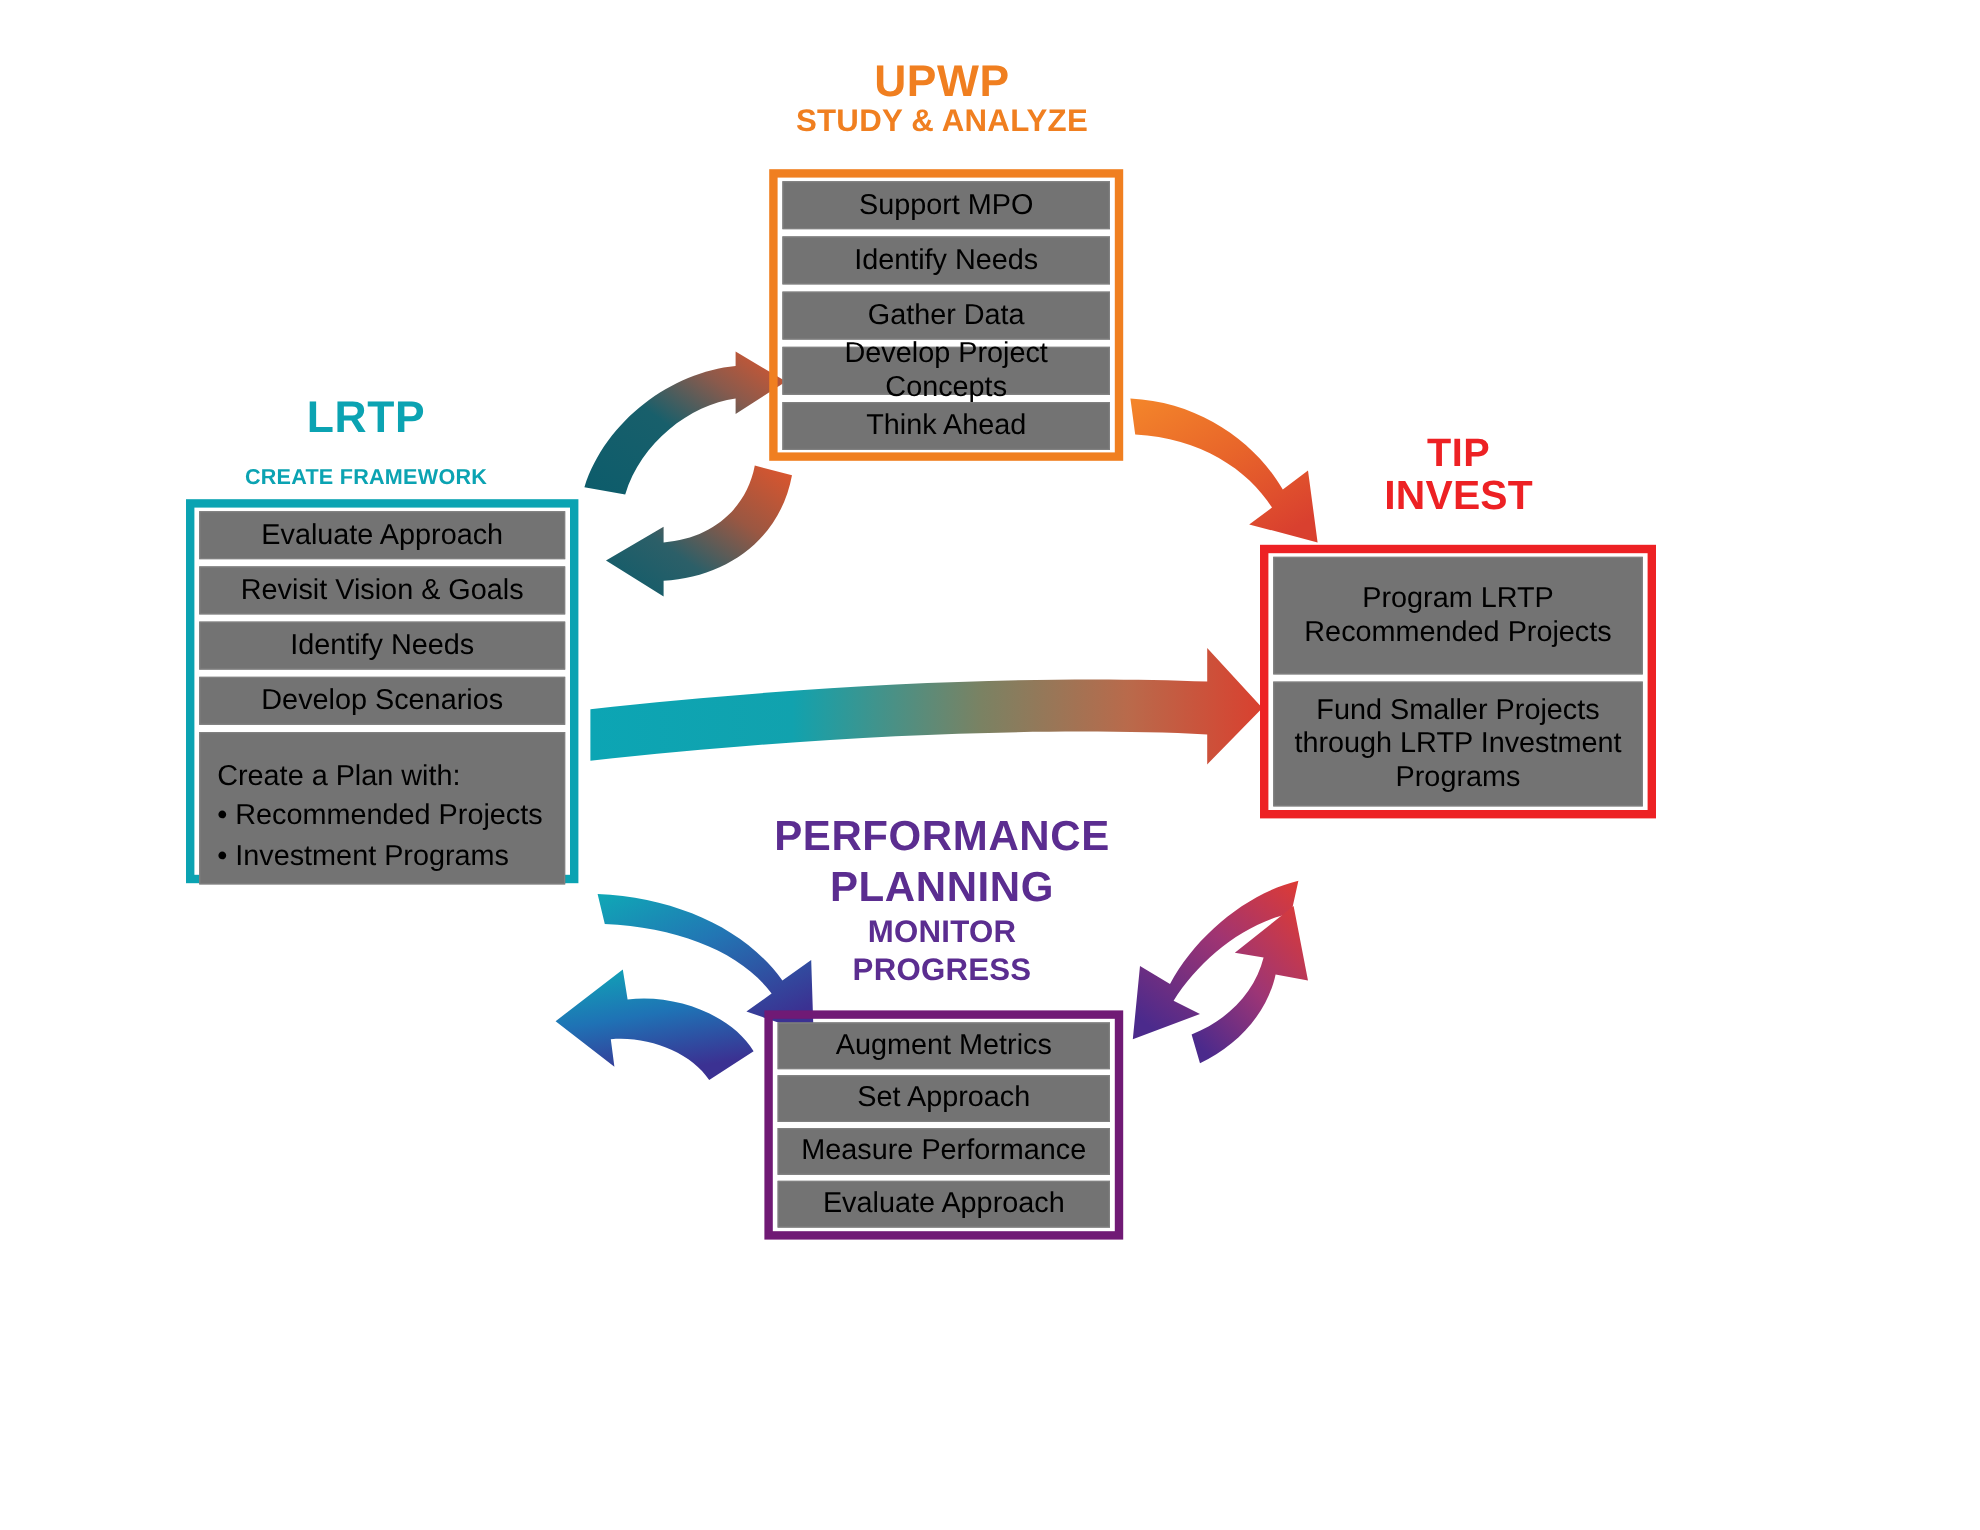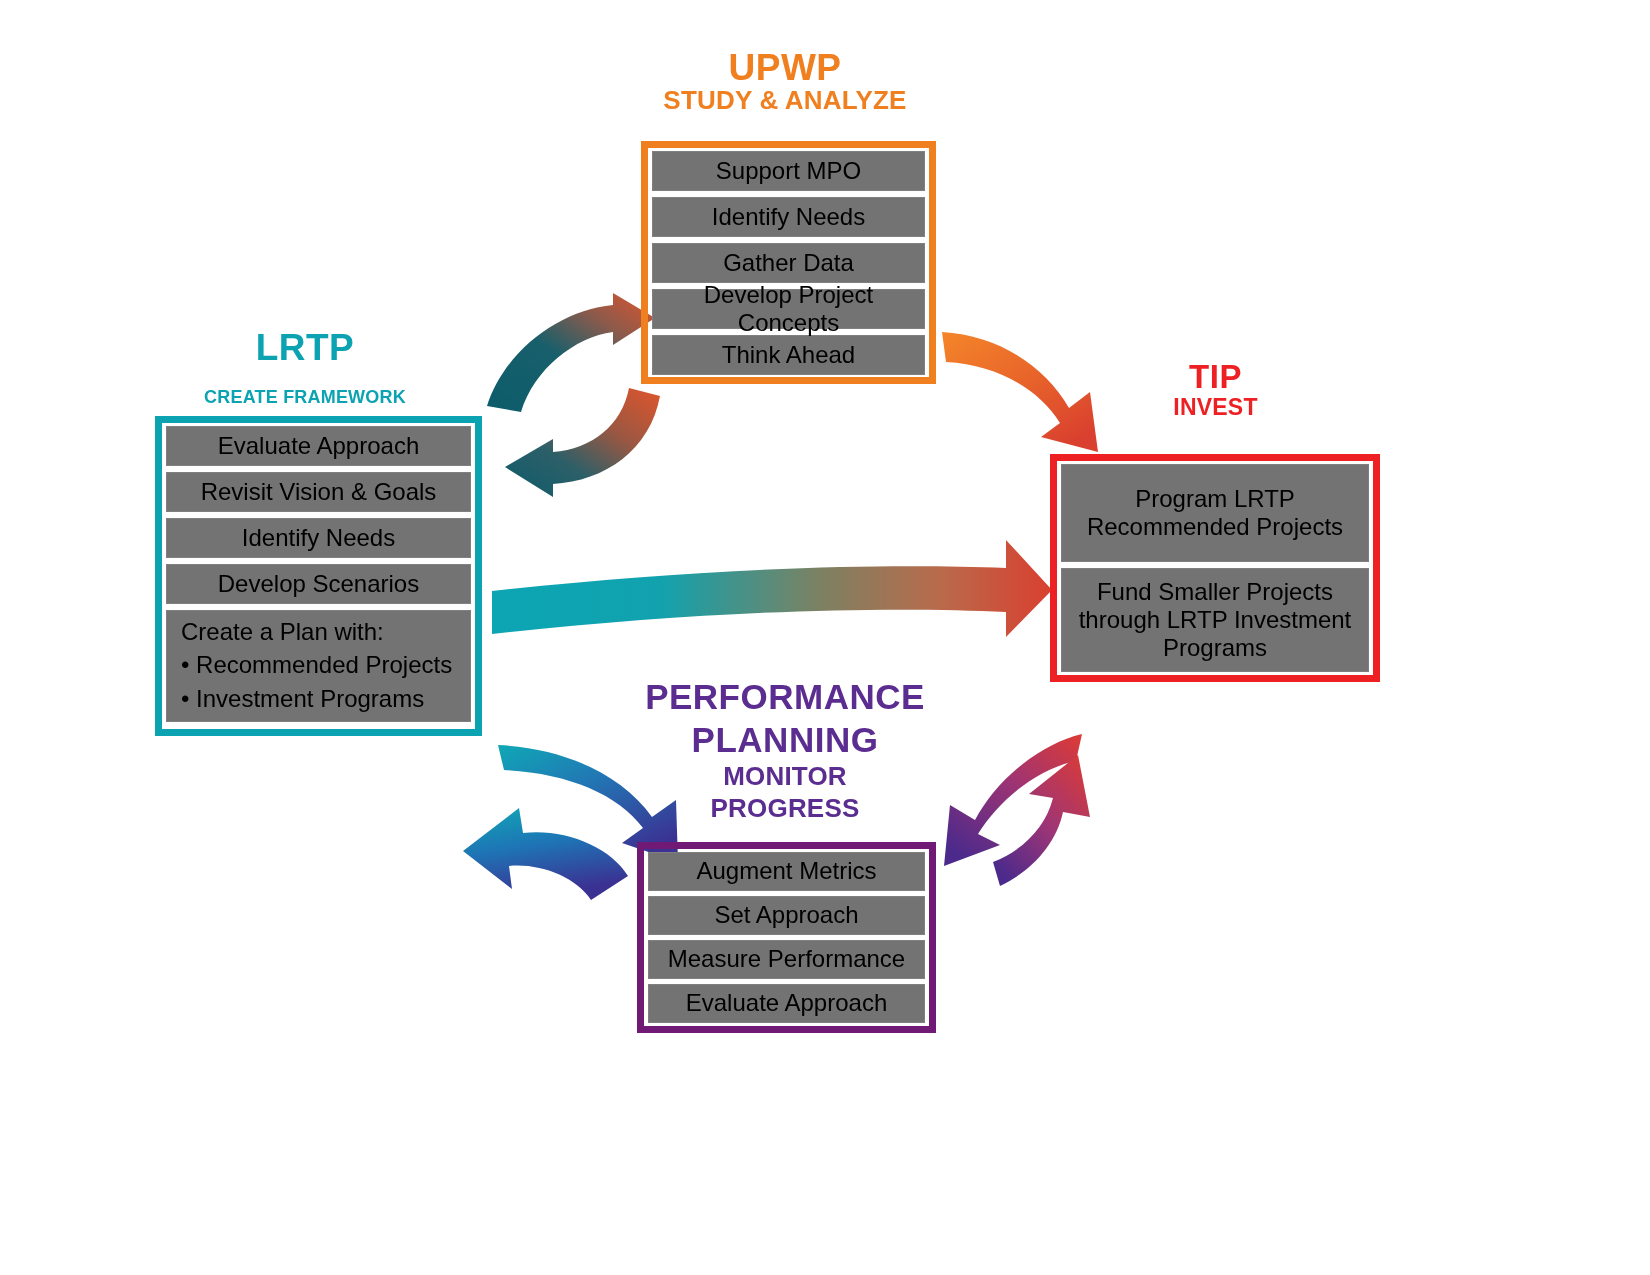--- a/index.html
+++ b/index.html
@@ -62,21 +62,21 @@
   }
   #lrtp-title .title-main { font-size: 37px; }
   #lrtp-title .title-sub  { font-size: 18px; margin-top: 21px; }
 
   
   #tip-title {
     left: 1053px; top: 360px; width: 325px;
     color: #ED2124;
   }
   #tip-title .title-main { font-size: 33px; }
-  #tip-title .title-sub  { font-size: 23px; }
+  #tip-title .title-sub  { font-size: 34px; }
 
   
   #pp-title {
     left: 600px; top: 676px; width: 370px;
     color: #5B2D90;
   }
   #pp-title .title-main { font-size: 35px; line-height: 1.22; }
   #pp-title .title-sub  { font-size: 26px; line-height: 1.22; }
 
   
@@ -113,21 +113,21 @@
     border: 7px solid #0BA3B2;
     padding: 3px 4px 3px 4px;
   }
   #lrtp-box .cell { height: 40px; margin-bottom: 6px; }
   #lrtp-box .cell.plan-cell {
     height: auto;
     min-height: 100px;
     margin-bottom: 0;
     display: block;
     text-align: left;
-    padding: 7px 10px 8px 14px;
+    padding: 22px 10px 8px 14px;
   }
   #lrtp-box .plan-cell .plan-head { display: block; margin-bottom: 2px; }
   #lrtp-box .plan-cell .plan-item { display: block; padding-left: 18px; text-indent: -18px; margin-top: 5px; }
 
   
   #tip-box {
     left: 1050px; top: 454px; width: 330px; height: 228px;
     border: 7px solid #ED2124;
     padding: 3px 4px 3px 4px;
   }

